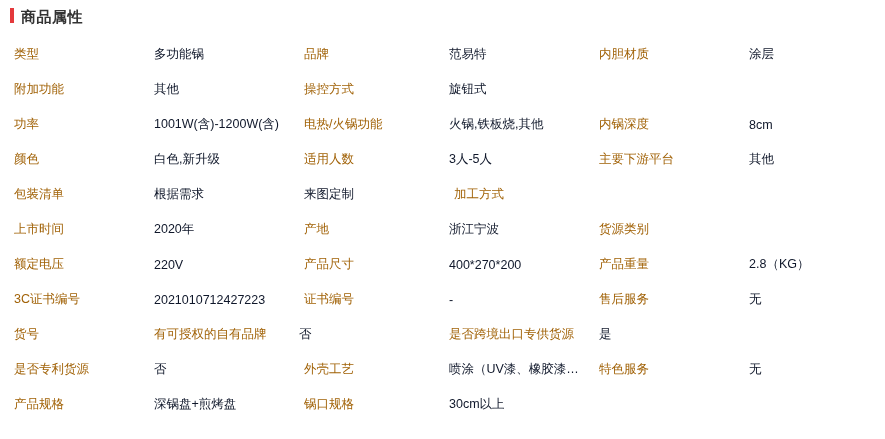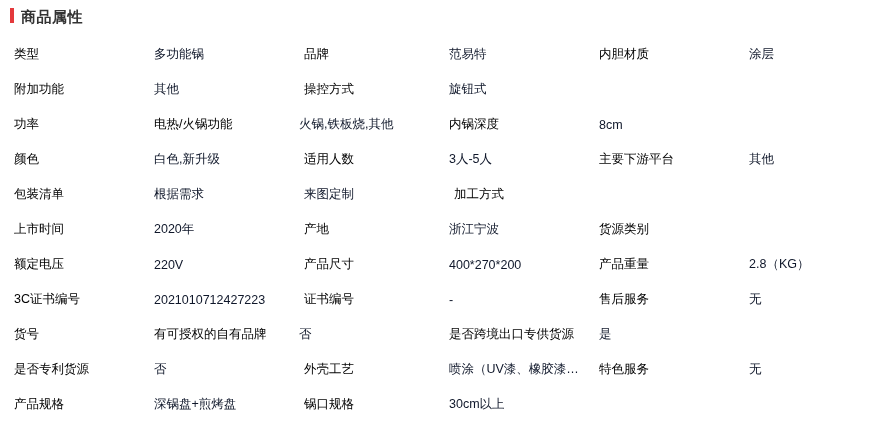--- a/index.html
+++ b/index.html
@@ -48,21 +48,21 @@
     height: 35px;
   }
   .attr-cell {
     display: flex;
     align-items: center;
     height: 35px;
     overflow: hidden;
   }
   .attr-key {
     font-size: 12.5px;
-    color: #000000;
+    color: #a16207;
     white-space: nowrap;
     overflow: hidden;
     text-overflow: ellipsis;
   }
   .attr-val {
     font-size: 12.5px;
     color: #0f172a;
     white-space: nowrap;
     overflow: hidden;
     text-overflow: ellipsis;
@@ -135,20 +135,23 @@
             <span class="attr-val">旋钮式</span>
           </div>
       </div>
     </div>
 
     <div class="attr-row">
       <div class="group g1">
         <div class="attr-cell">
             <span class="attr-key">功率</span>
           </div>
+        <div class="attr-cell">
+            <span class="attr-val">1001W(含)-1200W(含)</span>
+          </div>
       </div>
       <div class="group g2">
         <div class="attr-cell">
             <span class="attr-key">电热/火锅功能</span>
           </div>
         <div class="attr-cell">
             <span class="attr-val">火锅,铁板烧,其他</span>
           </div>
       </div>
       <div class="group g3">

